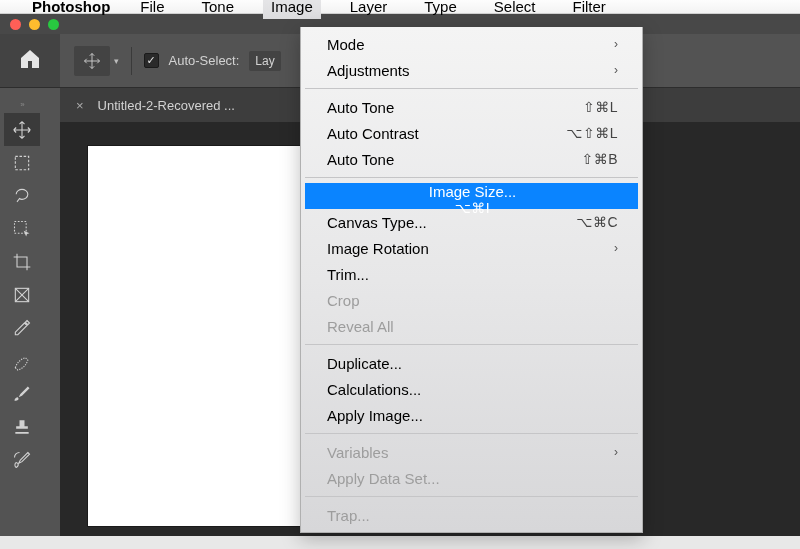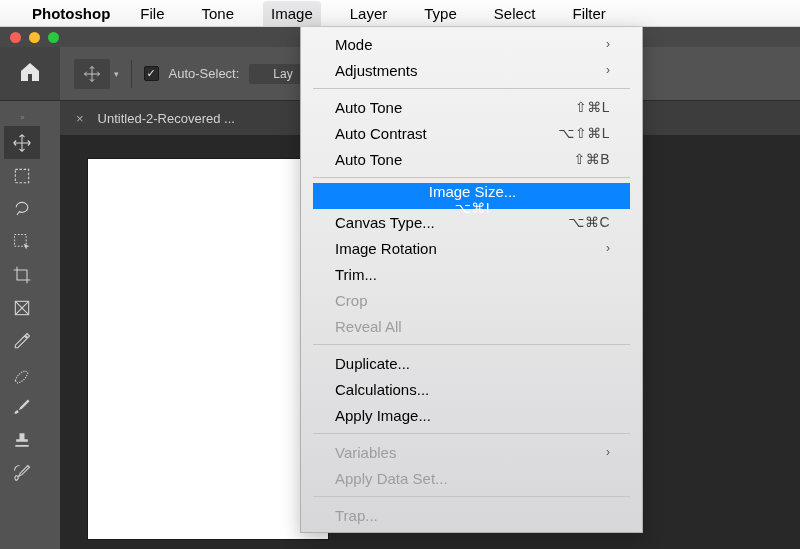--- a/index.html
+++ b/index.html
@@ -9,21 +9,21 @@
       font-family: -apple-system, BlinkMacSystemFont, "Segoe UI", sans-serif;
       -webkit-font-smoothing: antialiased;
     }
     body {
       width: 800px;
       height: 549px;
       overflow: hidden;
       background: #e8e8e8;
     }
     .macos-menubar {
-      height: 27px;
+      height: 14px;
       background: linear-gradient(180deg, #fdfdfd 0%, #f3f3f3 100%);
       border-bottom: 1px solid #d0d0d0;
       display: flex;
       align-items: center;
       padding-left: 14px;
       font-size: 15px;
     }
     .apple-logo {
       font-size: 17px;
       margin-right: 18px;
@@ -158,21 +158,21 @@
       background: #2a2a2a;
       border: 1px solid #1a1a1a;
       border-radius: 2px;
       display: flex;
       align-items: center;
       justify-content: center;
       color: #e6e6e6;
       font-size: 11px;
     }
     .layer-select {
-      padding: 3px 24px;
+      padding: 3px 6px;
       background: #434343;
       border-radius: 2px;
       font-size: 12px;
     }
     .vertical-div {
       width: 1px;
       height: 28px;
       background: #3a3a3a;
       margin: 0 2px;
     }
@@ -209,21 +209,21 @@
     
     .dropdown {
       position: absolute;
       top: 27px;
       left: 300px;
       width: 343px;
       background: linear-gradient(180deg, #f4f4f4 0%, #e7e7e8 50%, #d7d7d9 100%);
       border: 1px solid #b0b0b0;
       border-top: none;
       box-shadow: 0 6px 18px rgba(0,0,0,0.25);
-      padding: 4px 12px;
+      padding: 4px 4px;
       font-size: 15px;
     }
     .menu-item {
       height: 26px;
       display: flex;
       align-items: center;
       padding: 0 20px 0 22px;
       color: #000;
       cursor: default;
     }

